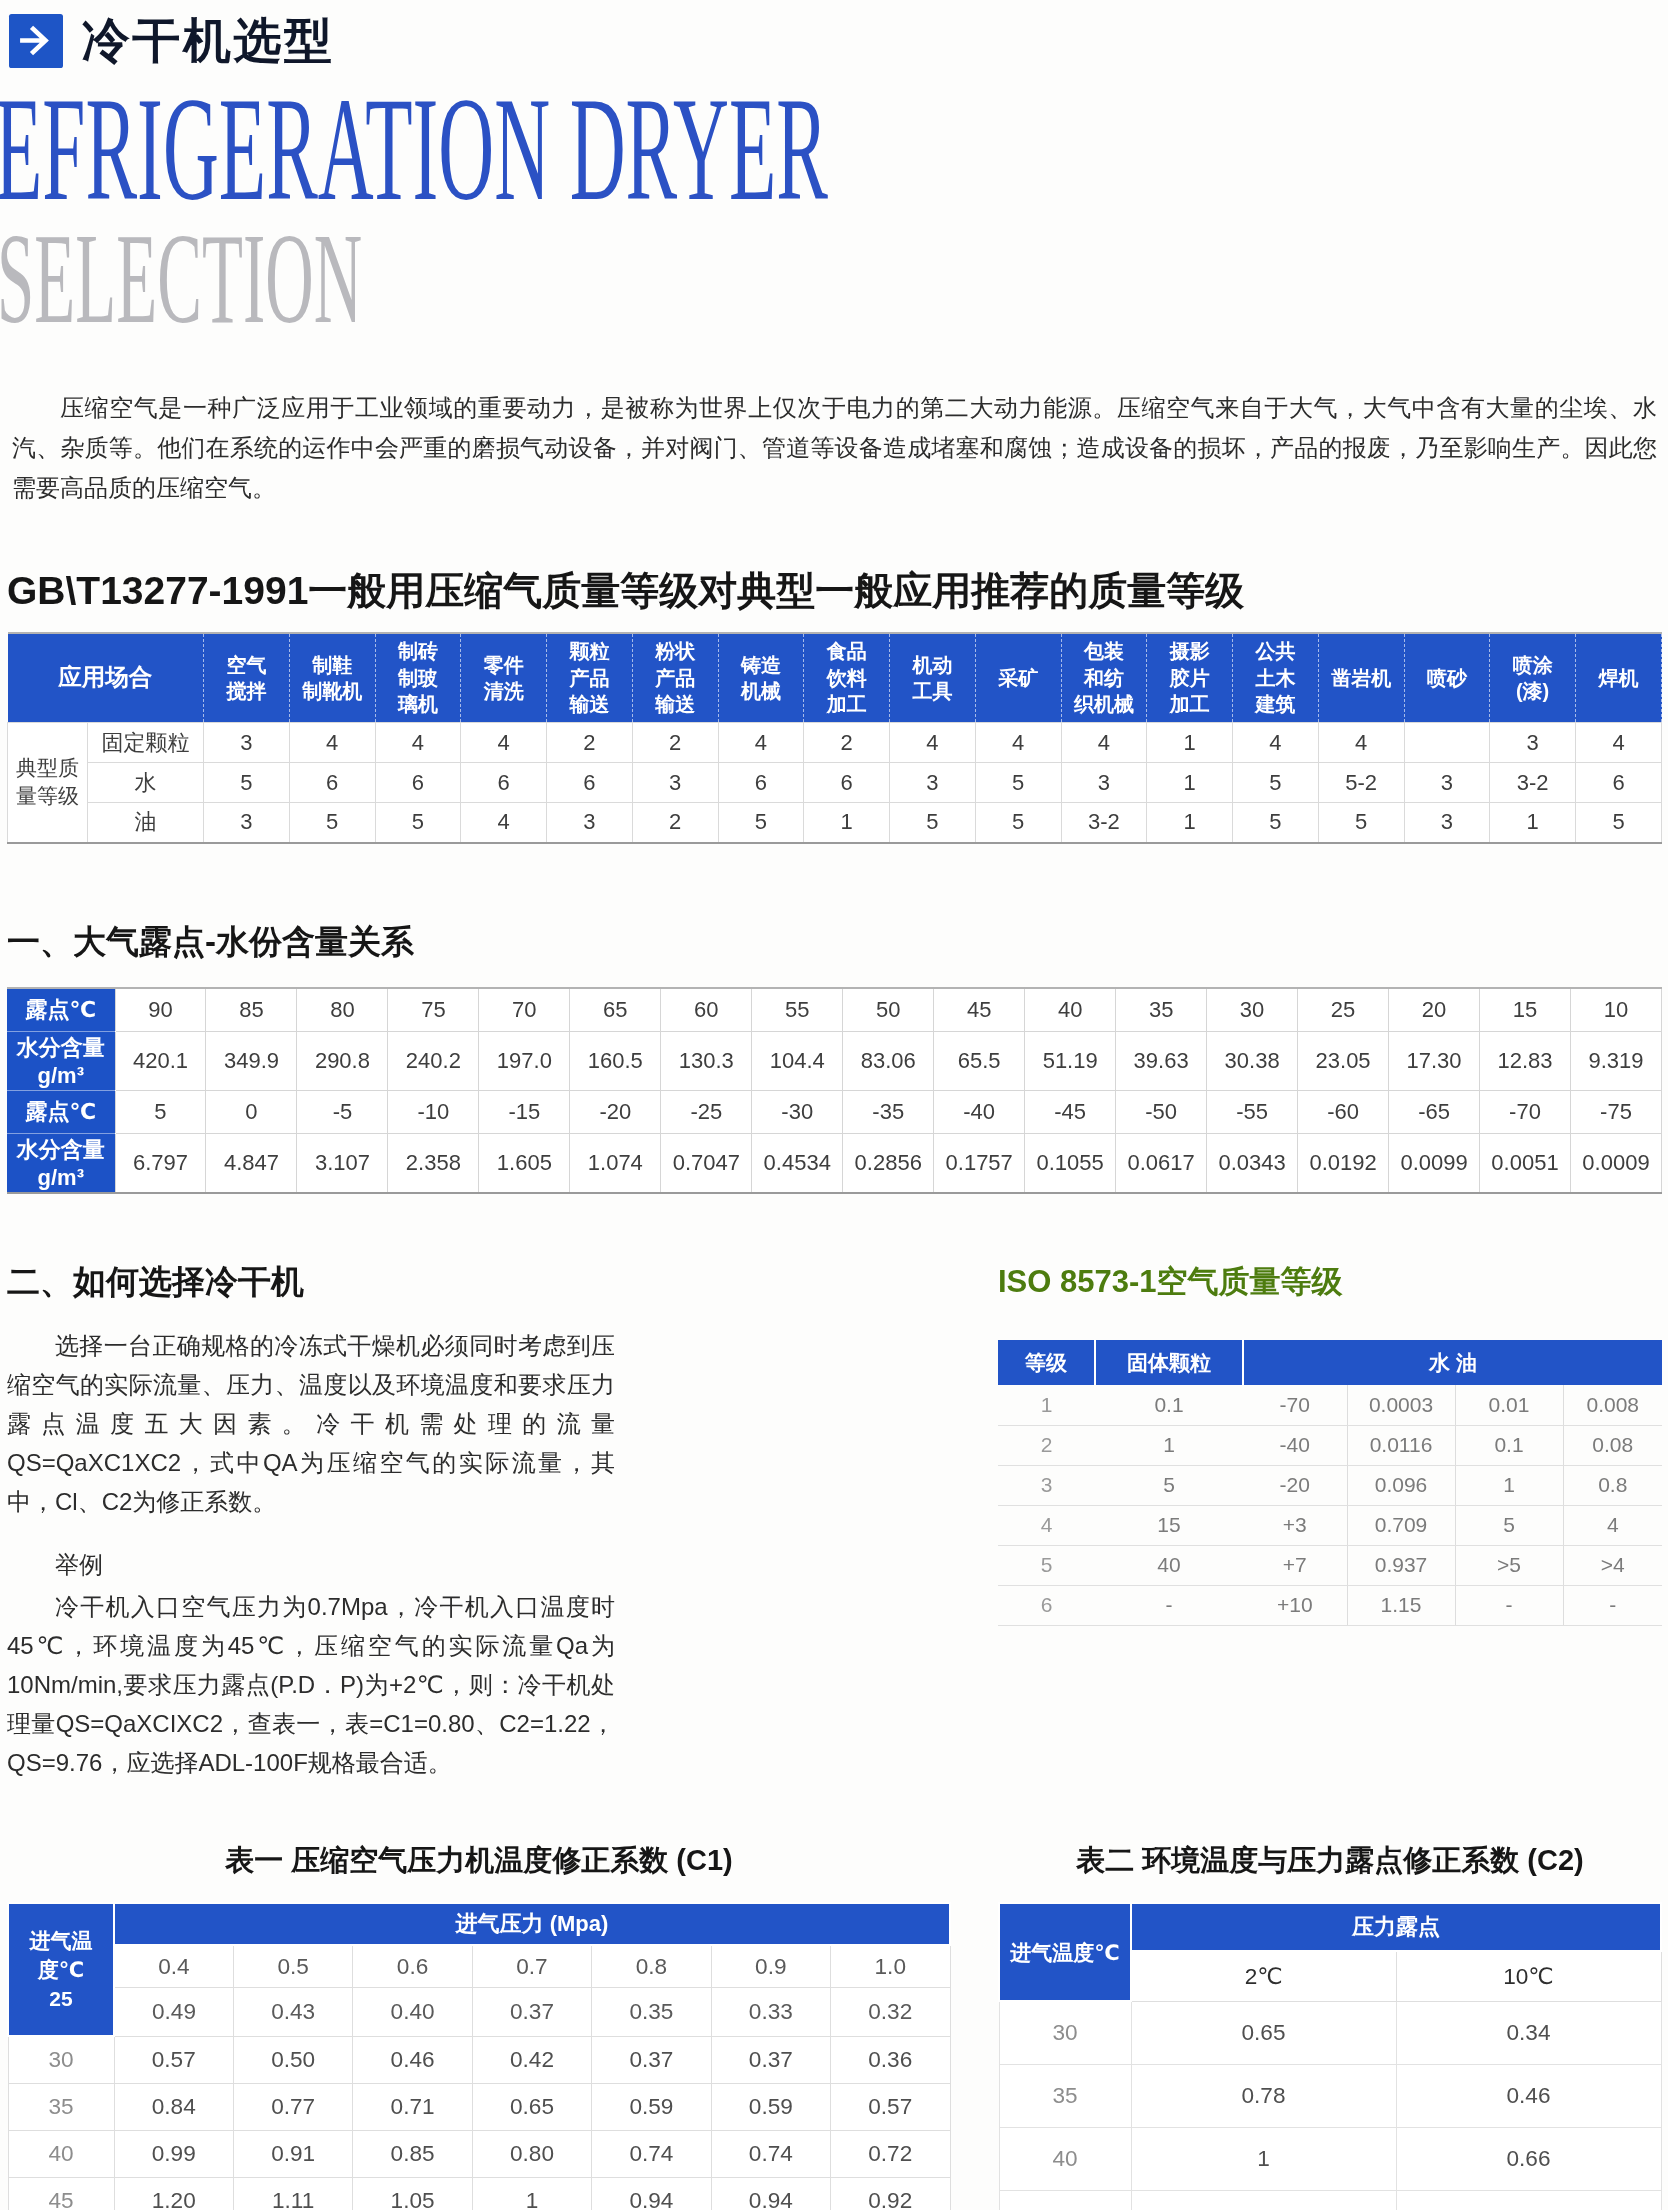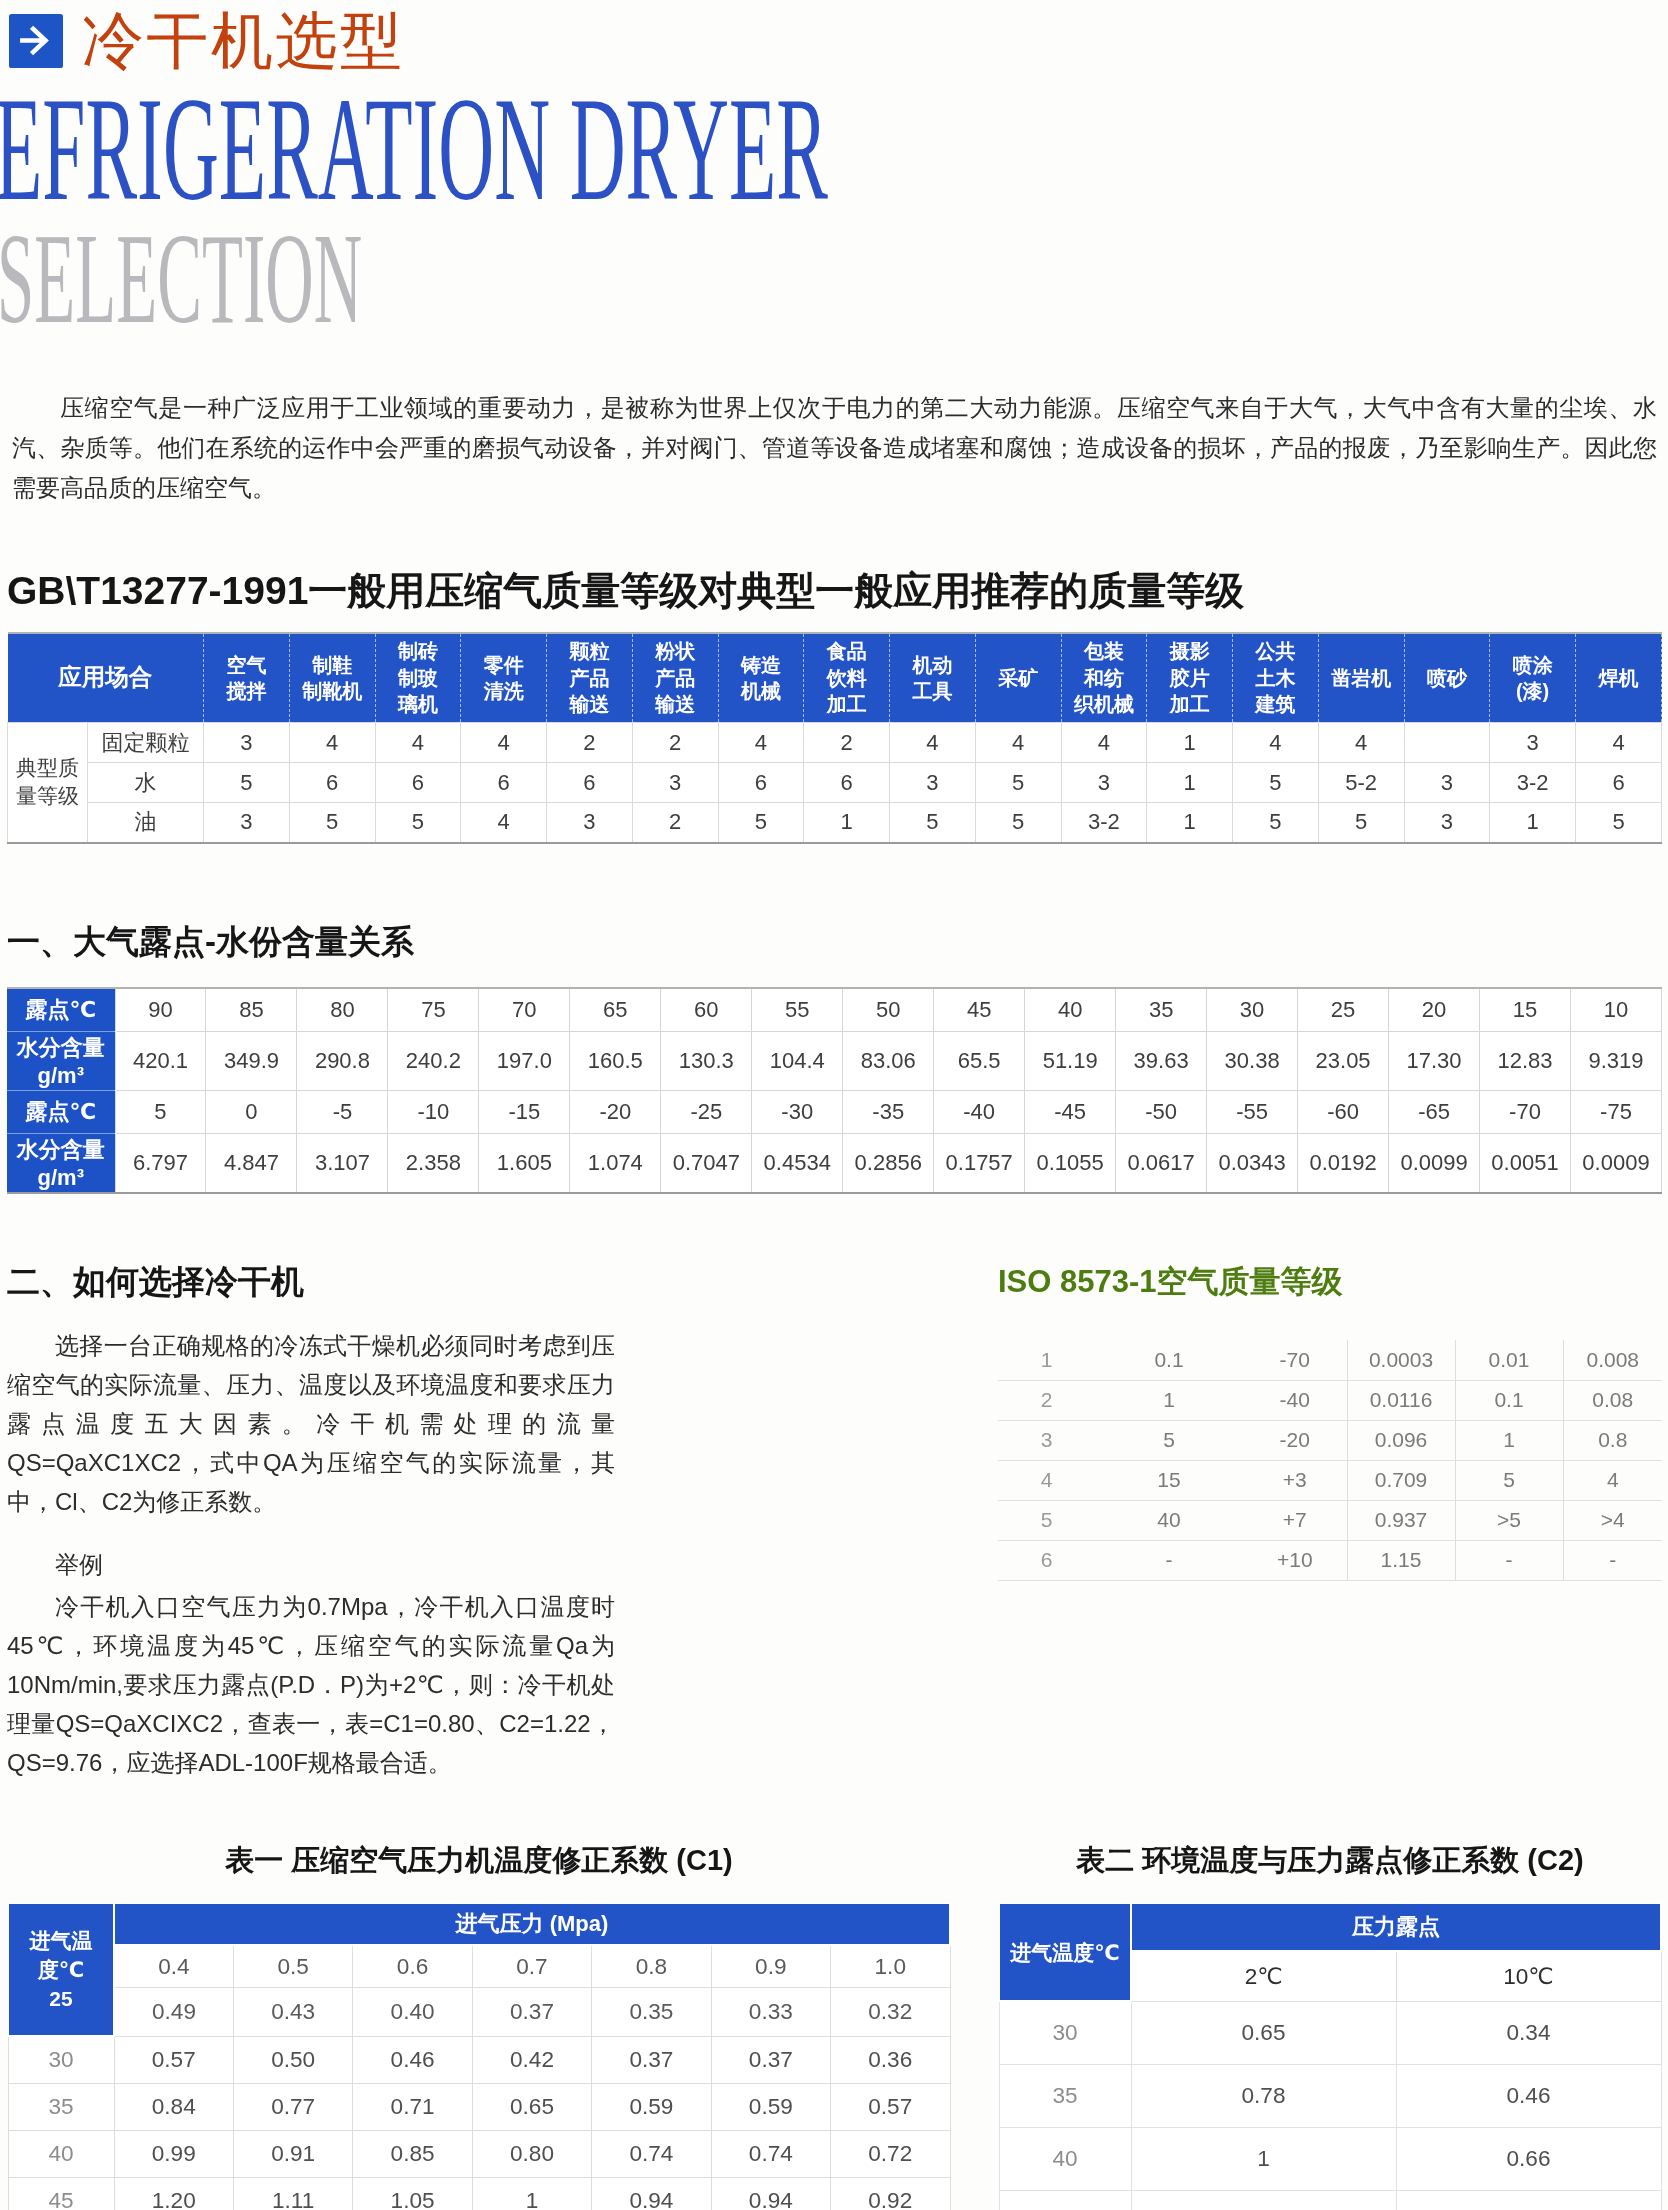--- a/index.html
+++ b/index.html
@@ -6,21 +6,21 @@
   html,body { margin:0; padding:0; }
   body {
     width:1669px; height:2211px; overflow:hidden; position:relative;
     background:#fdfdfc; color:#2e2e2e;
     font-family:"Liberation Sans","DejaVu Sans",sans-serif;
   }
   
   .page-header { display:flex; align-items:center; gap:19px; margin:12px 0 0 8.7px; height:57px; }
   .hdr-icon { width:54px; height:54px; background:#1e55c6; border-radius:2.6px;
     display:flex; align-items:center; justify-content:center; flex:0 0 auto; }
-  .title-cn { font-size:62px; font-weight:normal; color:#c2410c; letter-spacing:2.6px; line-height:1; }
+  .title-cn { font-size:48px; font-weight:bold; color:#0f172a; letter-spacing:2.6px; line-height:1; }
   .title-en-1 {
     font-family:"Liberation Serif","DejaVu Serif",serif; color:#2b51c4;
     font-size:149px; line-height:149px; white-space:nowrap; margin:5.2px 0 0 -5.2px;
     transform:scaleX(.52); transform-origin:0 50%;
   }
   .title-en-2 {
     font-family:"Liberation Serif","DejaVu Serif",serif; color:#b9b9bd;
     font-size:129px; line-height:104px; white-space:nowrap; margin:3.5px 0 0 -3.5px;
     transform:scaleX(.52); transform-origin:0 50%;
   }
@@ -319,20 +319,25 @@
     <table class="iso-table">
       <colgroup>
           <col style="width:97px">
           <col style="width:148px">
           <col style="width:104px">
           <col style="width:108px">
           <col style="width:108px">
           <col style="width:99px">
         </colgroup>
       <thead>
+        <tr>
+          <th class="blue-h">等级</th>
+          <th class="blue-h">固体颗粒</th>
+          <th class="blue-h" colspan="4" style="border-right:none">水  油</th>
+        </tr>
       </thead>
       <tbody id="iso-body">
           <tr>
             <td class="iso-grade">1</td>
             <td>0.1</td>
             <td>-70</td>
             <td class="vline ">0.0003</td>
             <td class="vline ">0.01</td>
             <td class="vline ">0.008</td>
           </tr>

